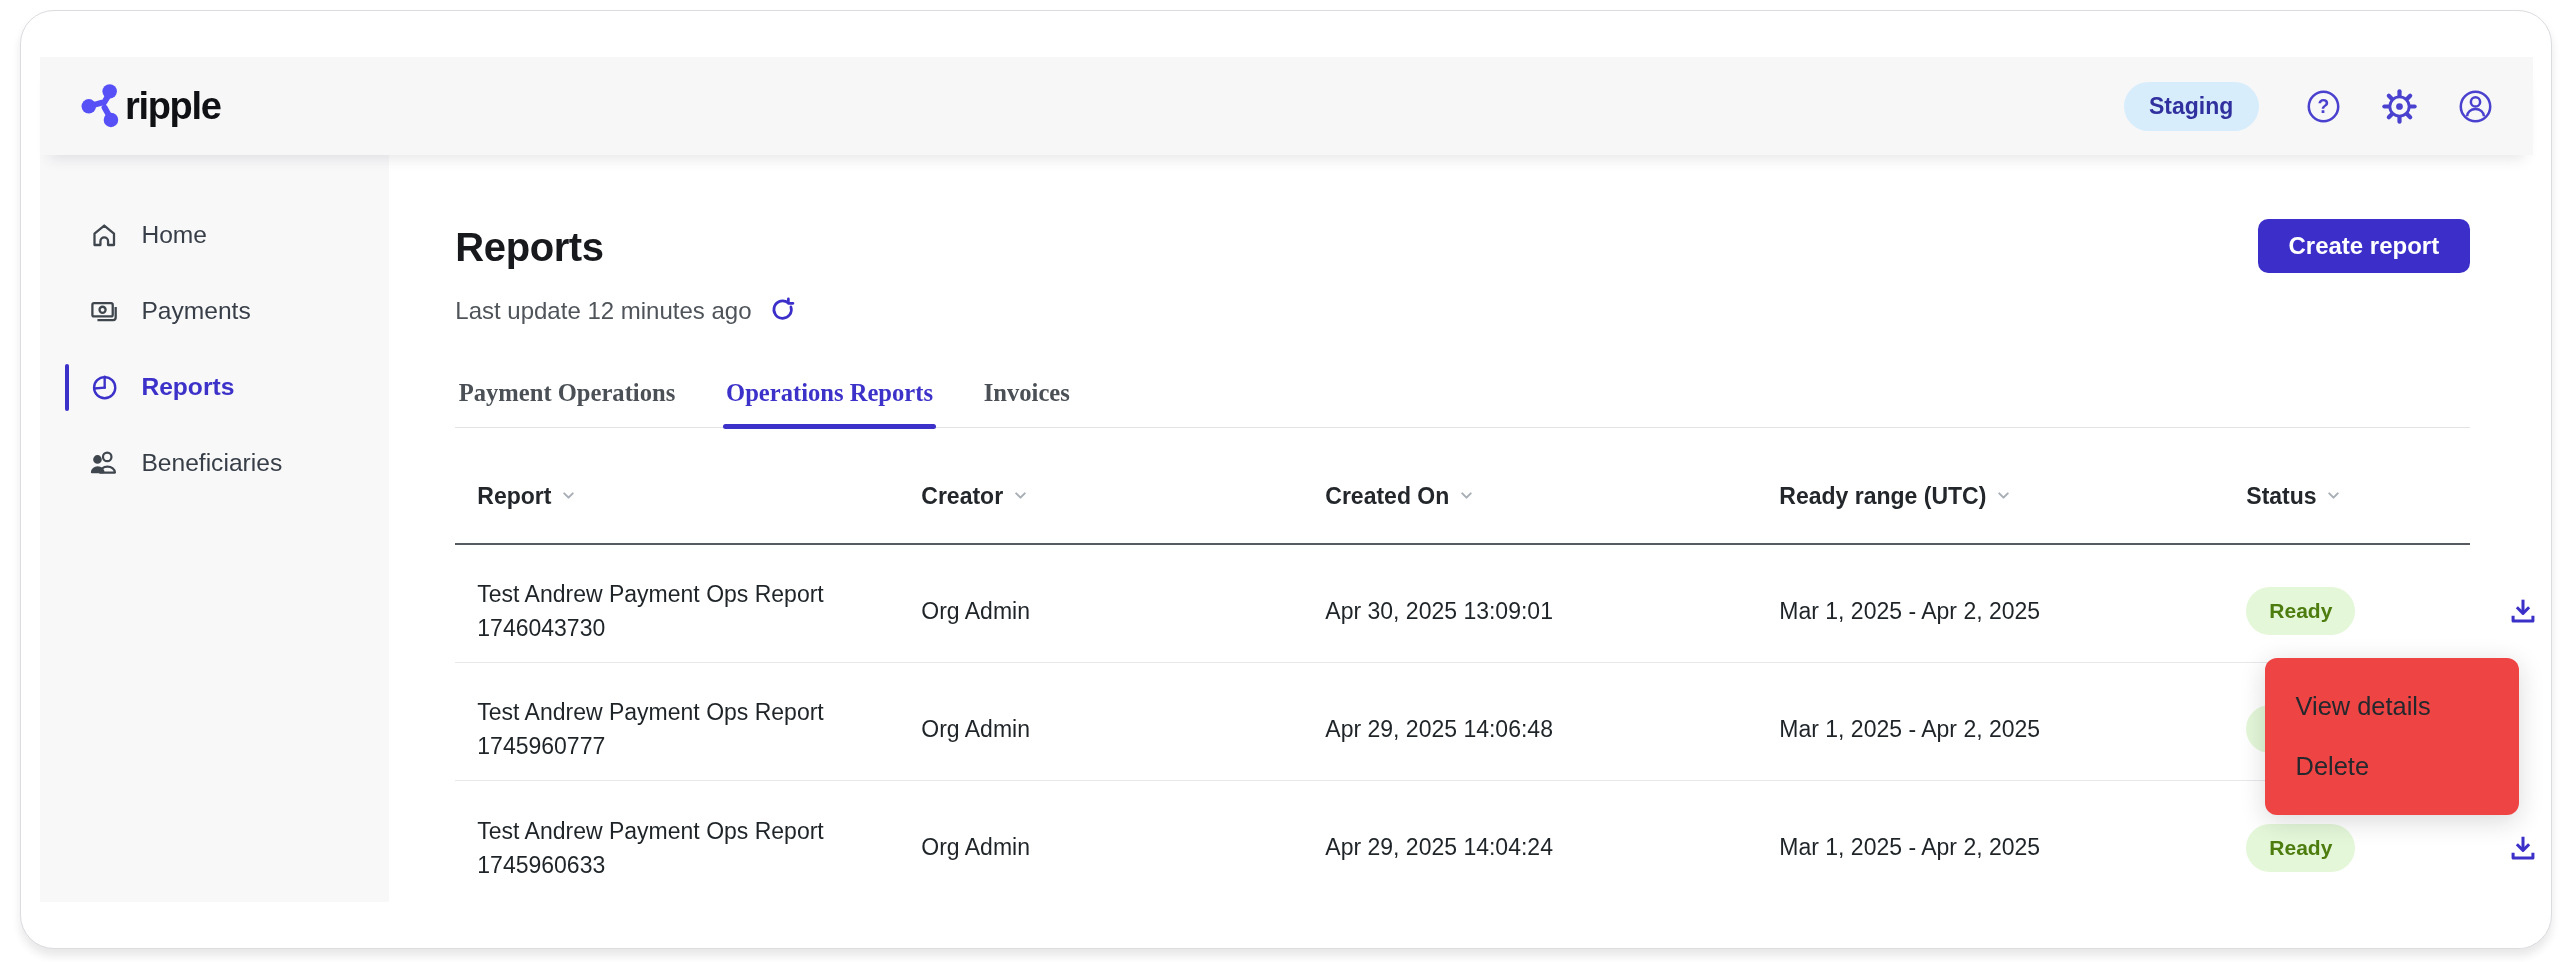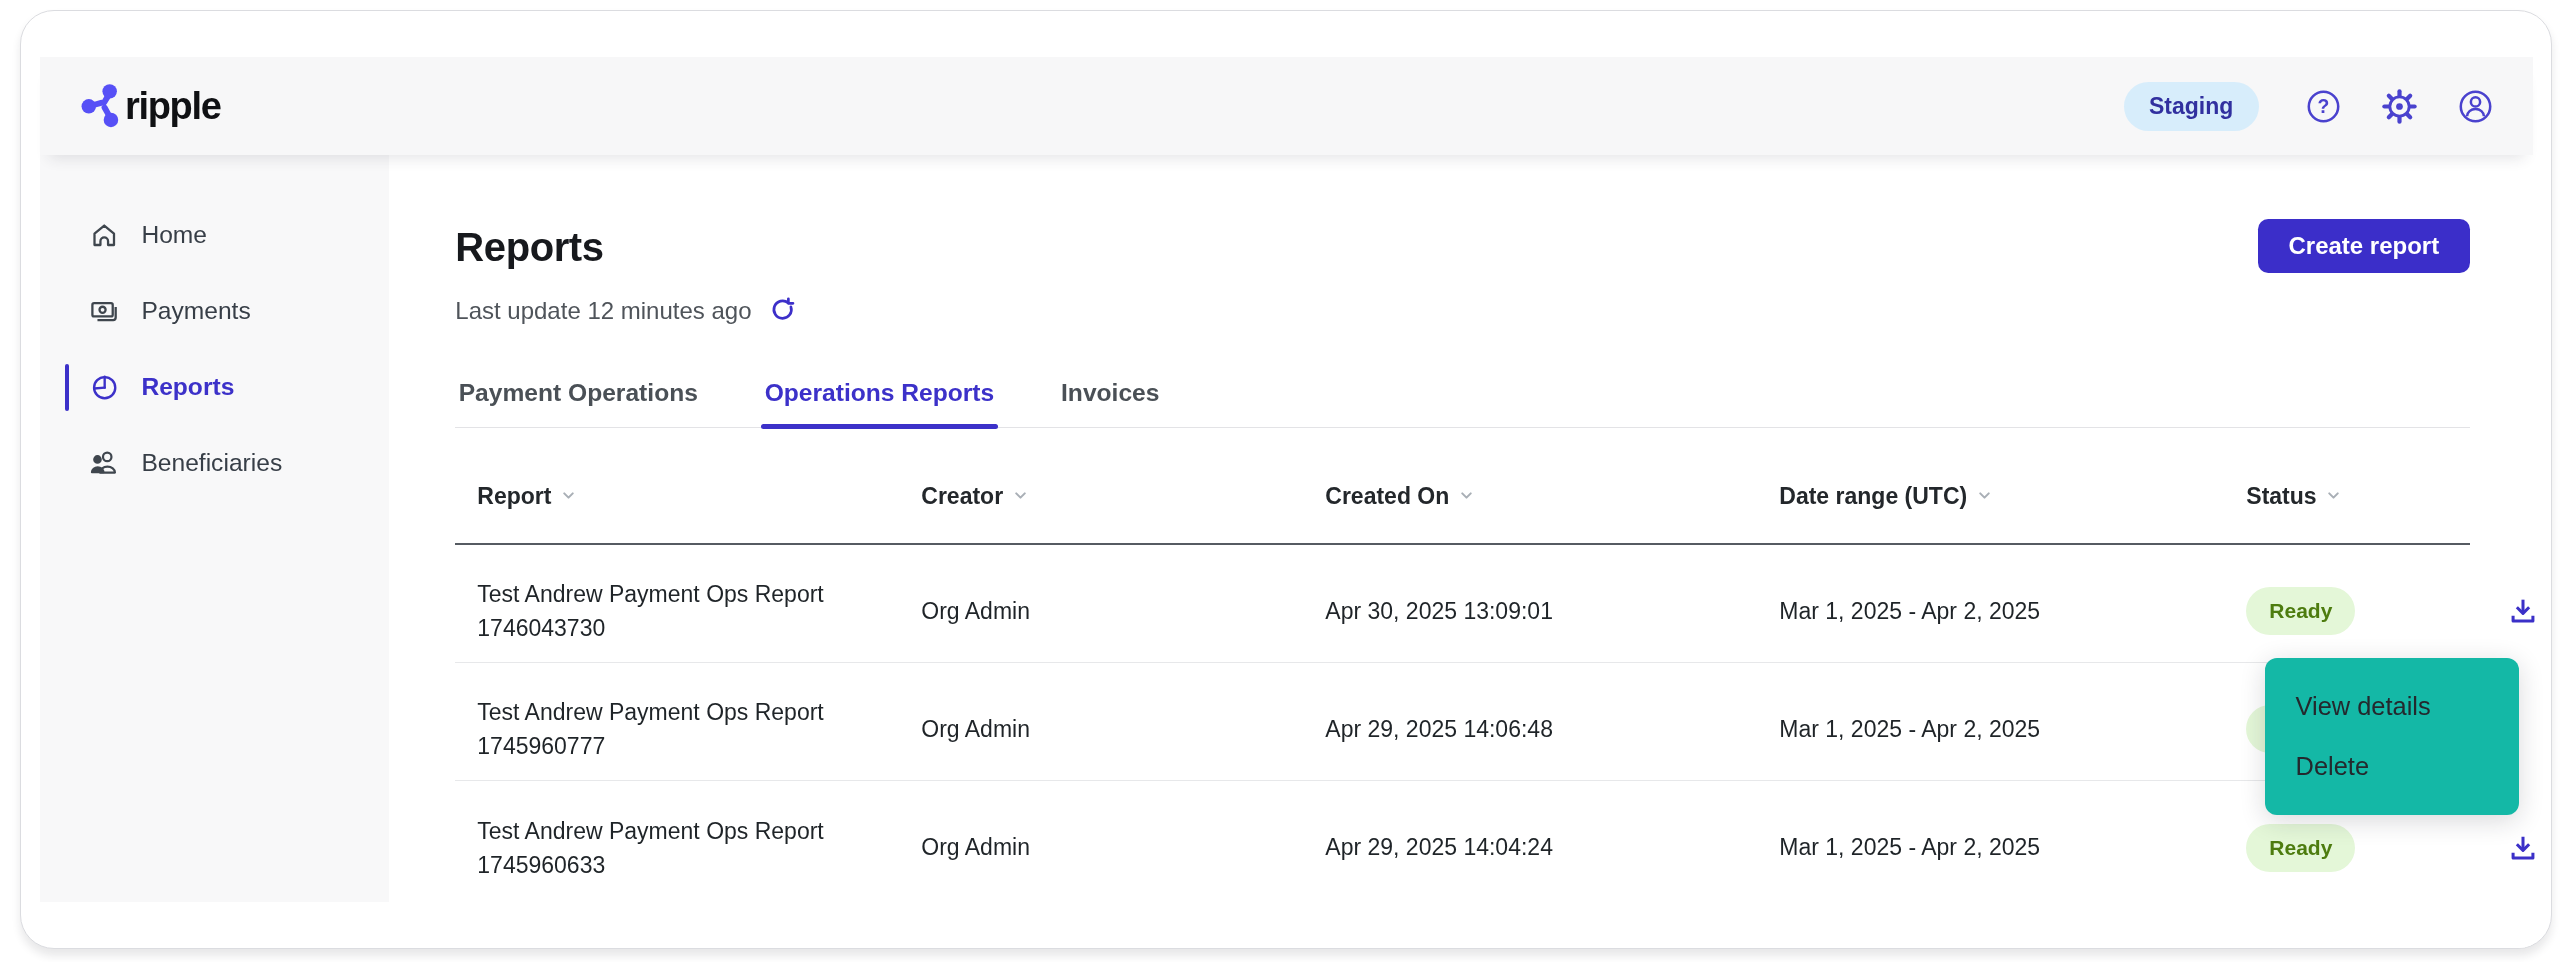--- a/index.html
+++ b/index.html
@@ -34,21 +34,21 @@
 
   
   .main{position:absolute;left:368px;top:154px;right:18.6px;bottom:0;background:#fff;
     border-top-left-radius:24px;z-index:2;padding:59px 63px 0 66px;}
   .page-title{font-size:40px;line-height:46px;font-weight:bold;color:#17191D;margin:0 0 25.4px 0;letter-spacing:-0.4px;}
   .update-row{display:flex;align-items:center;gap:17px;font-size:24px;line-height:29px;color:#4F545A;}
   .refresh-btn{display:inline-flex;color:#3C2FC9;cursor:pointer;background:none;border:none;padding:0;}
   .create-btn{position:absolute;top:54px;right:63px;height:54px;padding:0 30.5px;background:#3B2EC9;
     color:#fff;font-size:24px;font-weight:bold;font-family:inherit;border:none;border-radius:10.2px;cursor:pointer;}
 
-  .tabs{display:flex;gap:60px;margin-top:53px;border-bottom:1.7px solid #E3E3E6;}
+  .tabs{display:flex;gap:44px;margin-top:53px;border-bottom:1.7px solid #E3E3E6;font-family:Liberation Serif, serif;}
   .tab{position:relative;font-size:24.6px;line-height:29px;font-weight:bold;color:#4A5056;
     padding:0 3.4px 20.3px 3.4px;cursor:pointer;}
   .tab.active{color:#3C31C9;}
   .tab.active::after{content:"";position:absolute;left:0;right:0;bottom:-1.7px;height:4.2px;
     background:#3C31C9;border-radius:2.5px;}
 
   
   .cols{display:grid;grid-template-columns:429px 367px 417px 430px 193px 93px 1fr;align-items:center;gap:37px;}
   .thead{height:117px;padding-top:22px;border-bottom:2.5px solid #565B62;}
   .th{display:flex;align-items:center;gap:8.5px;font-size:23px;font-weight:bold;color:#23272B;cursor:pointer;}
@@ -59,21 +59,21 @@
   .badge{display:inline-block;background:#E4F7D8;color:#4d7c0f;font-size:21px;font-weight:bold;
     padding:12px 23px;border-radius:27px;}
   .iconbtn{display:inline-flex;align-items:center;justify-content:center;background:none;border:none;
     padding:0;cursor:pointer;color:#3B30C8;}
   .more-btn{width:66px;height:61px;border-radius:17px;background:none;border:none;display:inline-flex;
     align-items:center;justify-content:center;cursor:pointer;color:#3B30C8;}
   .more-btn.open{background:#BAE2F8;color:#1C2433;}
   .cell-center{display:flex;justify-content:center;}
 
   
-  .menu{position:absolute;top:493px;right:13.6px;width:254px;background:#14b8a6;border-radius:12px;
+  .menu{position:absolute;top:493px;right:13.6px;width:254px;background:#ef4444;border-radius:12px;
     box-shadow:0 5.1px 25.4px rgba(25,25,35,0.16);padding:18.6px 0;z-index:50;}
   .menu-item{font-size:25.4px;color:#24282D;padding:15.3px 30.5px;cursor:pointer;}
 </style>
 </head>
 <body>
 
 <div class="card">
 
   <div class="topbar">
     <div class="logo">
@@ -202,21 +202,21 @@
               <path d="M5 7.5 L10 12.5 L15 7.5"></path>
             </svg></span>
       </div>
       <div class="th">
         <span>Created On</span>
         <span><svg width="17" height="17" viewBox="0 0 20 20" fill="none" stroke="#A9AFB6" stroke-width="2.4" stroke-linecap="round" stroke-linejoin="round">
               <path d="M5 7.5 L10 12.5 L15 7.5"></path>
             </svg></span>
       </div>
       <div class="th">
-        <span>Date range (UTC)</span>
+        <span>Ready range (UTC)</span>
         <span><svg width="17" height="17" viewBox="0 0 20 20" fill="none" stroke="#A9AFB6" stroke-width="2.4" stroke-linecap="round" stroke-linejoin="round">
               <path d="M5 7.5 L10 12.5 L15 7.5"></path>
             </svg></span>
       </div>
       <div class="th">
         <span>Status</span>
         <span><svg width="17" height="17" viewBox="0 0 20 20" fill="none" stroke="#A9AFB6" stroke-width="2.4" stroke-linecap="round" stroke-linejoin="round">
               <path d="M5 7.5 L10 12.5 L15 7.5"></path>
             </svg></span>
       </div>

